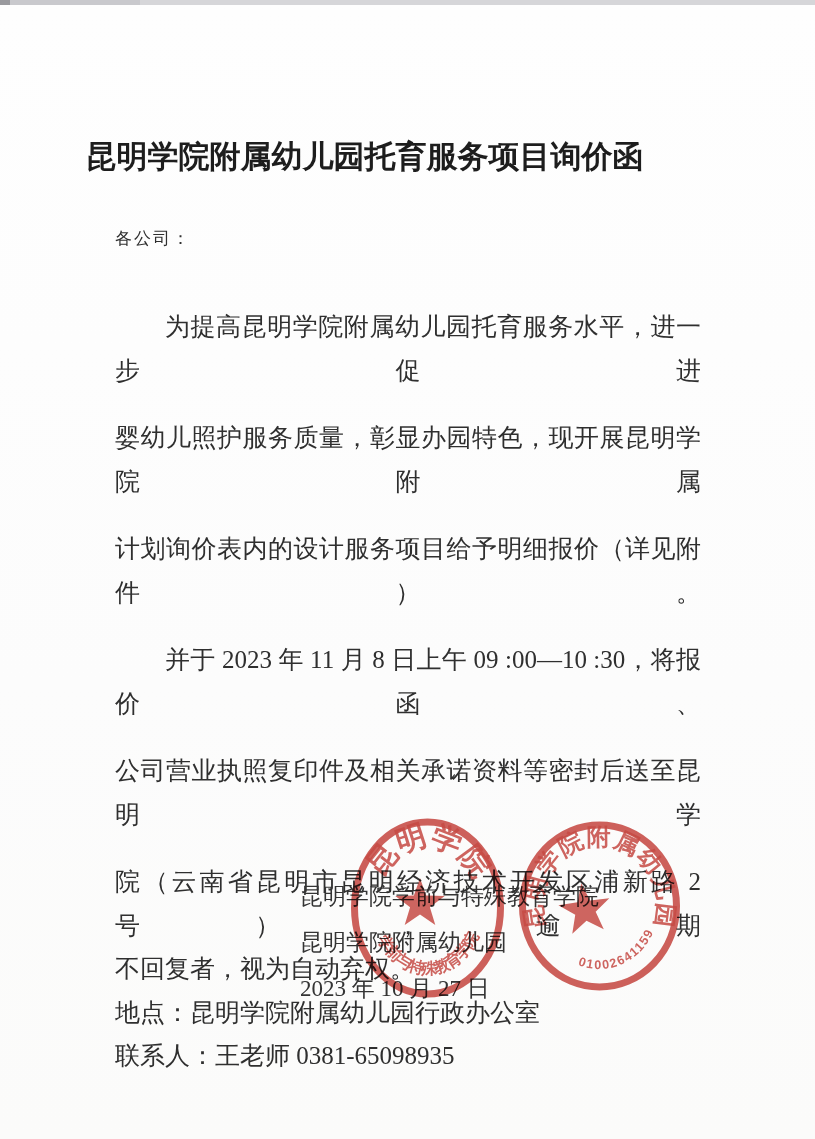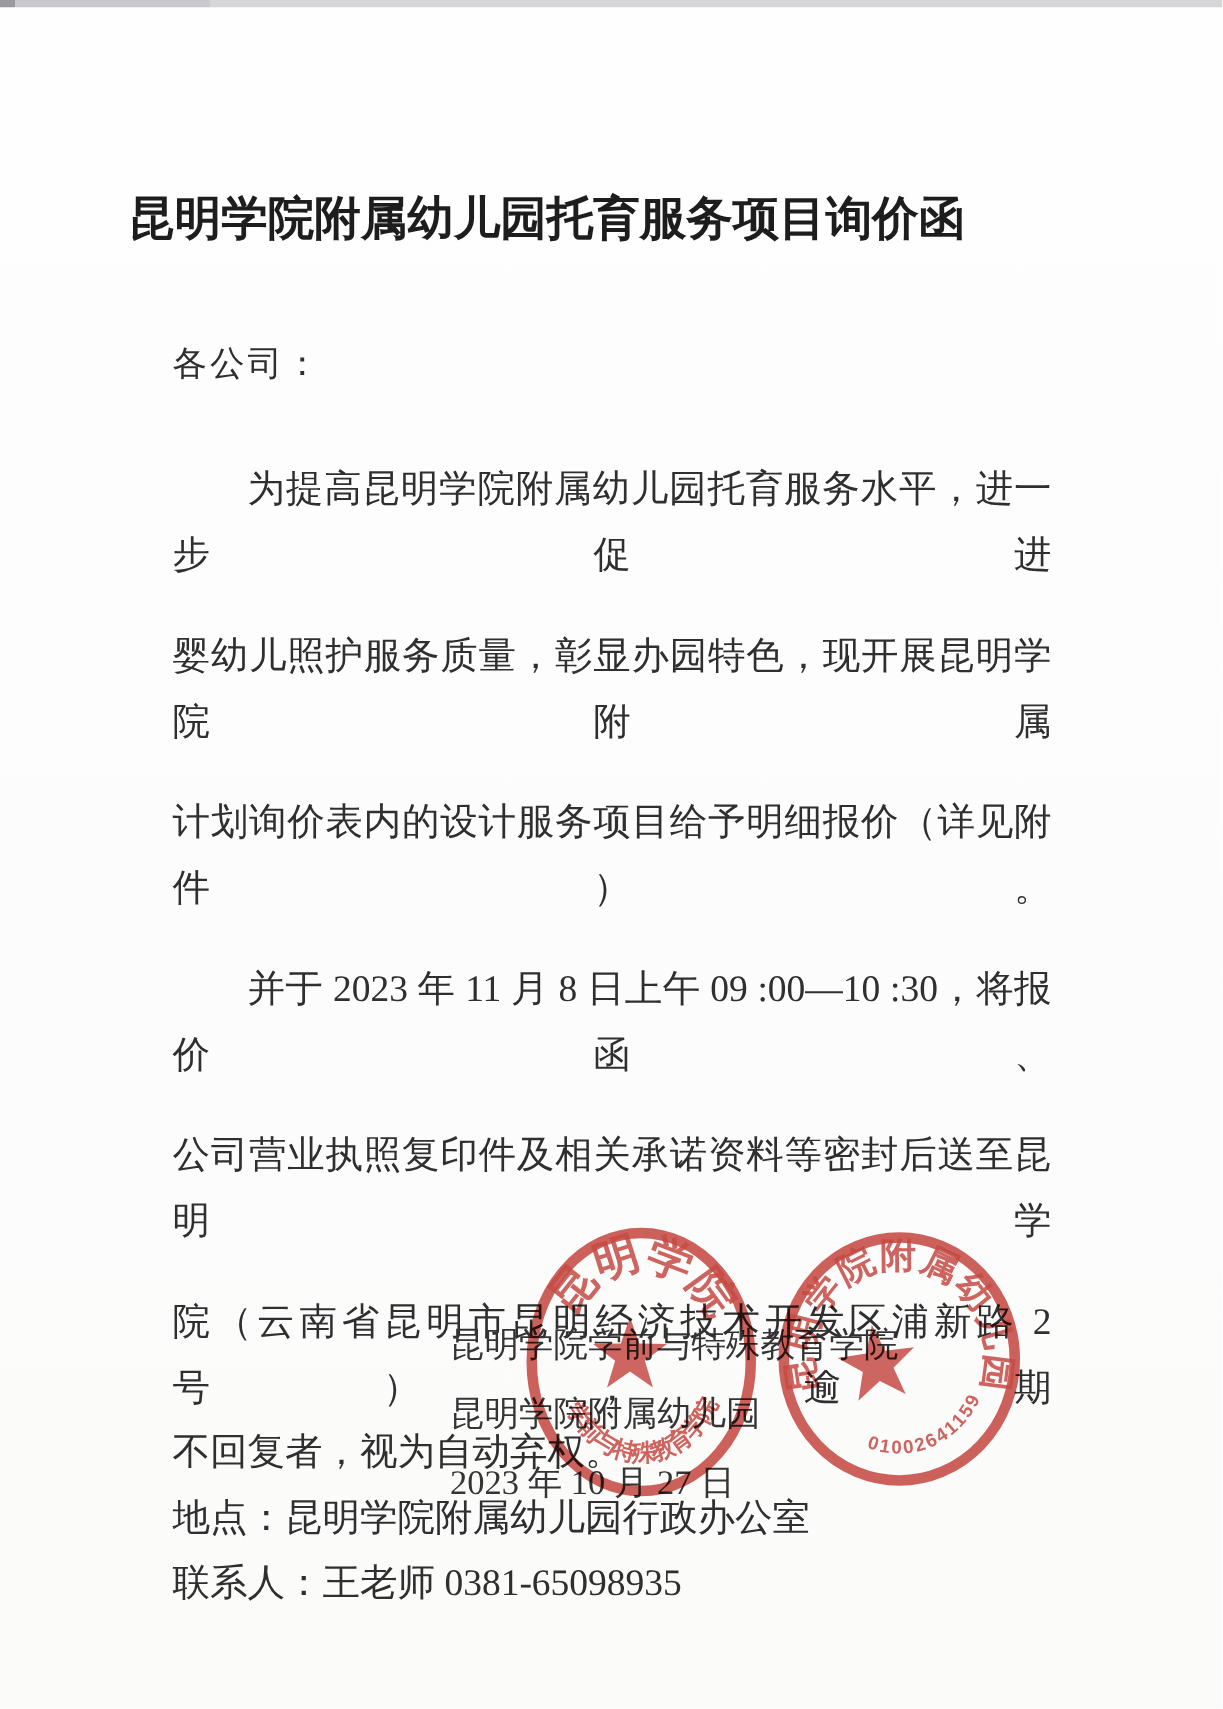--- a/index.html
+++ b/index.html
@@ -11,27 +11,27 @@
   }
   .scan-strip{
     position:absolute;top:0;left:0;width:815px;height:5px;
     background:linear-gradient(90deg,#9a9a9e 0 10px,#c9c9cd 10px 140px,#d6d6d9 140px 100%);
   }
   .page{
     position:absolute;top:5px;left:0;width:815px;height:1134px;
     background:linear-gradient(180deg,#fefefe 0%,#fcfcfc 60%,#fbfbfa 100%);
   }
   .doc-title{
-    position:absolute;top:120px;left:0;width:729px;
+    position:absolute;top:131px;left:0;width:729px;
     text-align:center;
     font-family:"Liberation Sans","DejaVu Sans",sans-serif;
     font-weight:700;font-size:31px;letter-spacing:0px;color:#1d1d1d;
   }
   .salutation{
-    position:absolute;top:222px;left:115px;font-size:23px;letter-spacing:2px;
+    position:absolute;top:222px;left:115px;font-size:17px;letter-spacing:2px;
   }
   .body-block{
     position:absolute;top:276px;left:115px;width:586px;
     font-size:25px;line-height:43.5px;
   }
   .line{width:586px;white-space:nowrap;}
   .line.just{white-space:normal;text-align:justify;text-align-last:justify;margin-top:24px;}
   .line.indent{text-indent:50px;}
   .signoff{
     position:absolute;top:869px;left:300px;width:400px;

